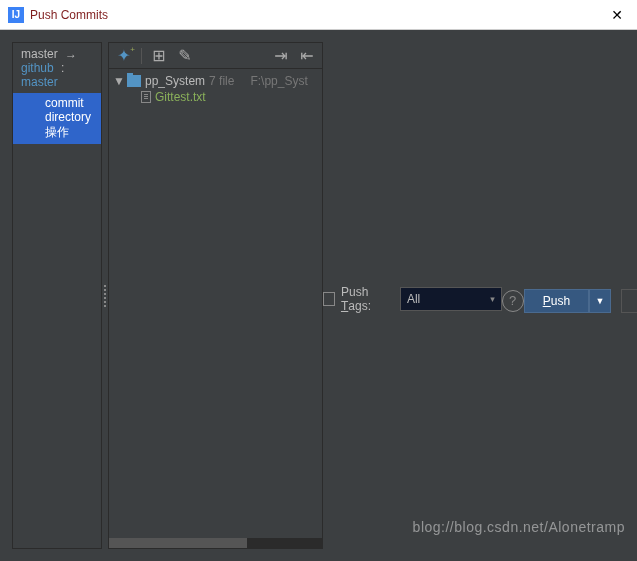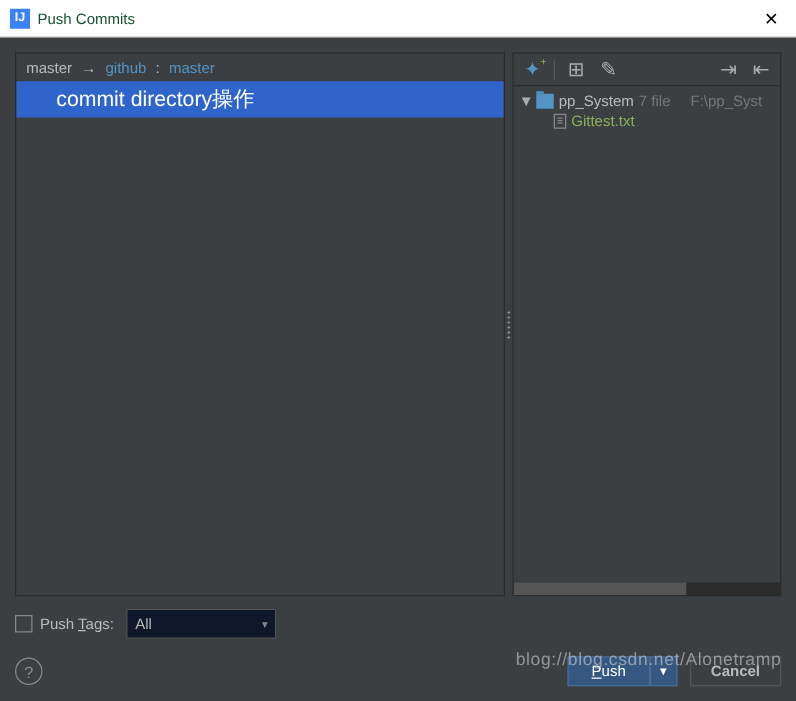--- a/index.html
+++ b/index.html
@@ -1,35 +1,35 @@
 <!DOCTYPE html>
 <html><head>
 <meta charset="utf-8">
 <style>
 * { box-sizing: border-box; margin: 0; padding: 0; font-family: "Segoe UI", Arial, sans-serif; }
 body { background: #fff; width: 637px; height: 561px; overflow: hidden; position: relative; }
 
 .titlebar { height: 30px; background: #fff; border-bottom: 1px solid #ccc; display: flex; align-items: center; padding: 0 8px; }
 .titlebar .app-icon { width: 16px; height: 16px; background: #3b82f6; display: flex; align-items: center; justify-content: center; color: #fff; font-size: 10px; font-weight: bold; margin-right: 6px; }
-.titlebar .title { font-size: 12px; color: #14532d; flex: 1; }
+.titlebar .title { font-size: 12px; color: #7f1d1d; flex: 1; }
 .titlebar .close { width: 40px; height: 30px; display: flex; align-items: center; justify-content: center; font-size: 14px; color: #000; cursor: pointer; margin-right: -8px; }
 
-.dialog-body { background: #3c3f41; height: 531px; padding: 12px; display: flex; flex-direction: column; position: relative; }
+.dialog-body { background: #3c3f41; height: 531px; padding: 12px; display: flex; flex-direction: row; position: relative; }
 
 .panels { flex: 1; display: flex; gap: 0; min-height: 0; }
 
 .left-panel { flex: 1; border: 1px solid #2b2b2b; background: #3c3f41; overflow: hidden; }
 .branch-row { padding: 4px 8px; font-size: 12px; color: #bbb; }
 .branch-row .local { color: #bbb; }
 .branch-row .arrow { color: #bbb; margin: 0 4px; }
 .branch-row .remote { color: #5394c4; }
 .branch-row .colon { color: #bbb; margin: 0 4px; }
 .branch-row .rb { color: #5394c4; }
 
-.commit-row { background: #2f65ca; color: #fff; padding: 3px 10px 3px 32px; font-size: 17px; }
+.commit-row { background: #2f65ca; color: #fff; padding: 3px 10px 3px 32px; font-size: 12px; }
 
 .splitter { width: 6px; cursor: col-resize; display: flex; align-items: center; justify-content: center; }
 .splitter .dots { width: 4px; height: 24px; background-image: radial-gradient(circle, #888 1px, transparent 1px); background-size: 4px 4px; }
 
 .right-panel { width: 215px; border: 1px solid #2b2b2b; background: #3c3f41; display: flex; flex-direction: column; overflow: hidden; }
 .rp-toolbar { height: 26px; display: flex; align-items: center; gap: 8px; padding: 0 6px; border-bottom: 1px solid #2b2b2b; }
 .tb-spacer { flex: 1; }
 .tb-icon { width: 18px; height: 18px; display: flex; align-items: center; justify-content: center; color: #aaa; cursor: pointer; position: relative; }
 .tb-icon.star { color: #5394c4; }
 .tb-icon.star::after { content: "+"; position: absolute; top: -2px; right: -2px; font-size: 8px; color: #9aa85a; }
@@ -43,21 +43,21 @@
 .tree-row .file-icon { width: 10px; height: 12px; border: 1px solid #888; margin-right: 4px; margin-left: 28px; position: relative; }
 .tree-row .file-icon::before { content: ""; position: absolute; top: 2px; left: 2px; right: 2px; height: 1px; background: #888; box-shadow: 0 2px 0 #888, 0 4px 0 #888; }
 .tree-row .name { color: #bbb; }
 .tree-row .count { color: #777; margin-left: 4px; }
 .tree-row .path { color: #777; margin-left: 16px; }
 .tree-row .file-name { color: #8ab05a; }
 
 .hscrollbar { height: 10px; background: #2b2b2b; position: relative; }
 .hscrollbar .thumb { position: absolute; left: 0; top: 0; width: 65%; height: 100%; background: #555; }
 
-.bottom-row { display: flex; align-items: center; padding: 10px 0 4px 0; text-align: center; }
+.bottom-row { display: flex; align-items: center; padding: 10px 0 4px 0; }
 .checkbox { width: 14px; height: 14px; border: 1px solid #888; background: #3c3f41; margin-right: 6px; }
 .cb-label { font-size: 12px; color: #bbb; margin-right: 10px; }
 .cb-label .ul { text-decoration: underline; }
 .select { width: 120px; height: 24px; border: 1px solid #555; background: #0f172a; color: #bbb; font-size: 12px; padding: 0 6px; display: flex; align-items: center; justify-content: space-between; }
 .select .chev { font-size: 9px; color: #888; }
 
 .footer { display: flex; align-items: center; padding-top: 10px; }
 .help { width: 22px; height: 22px; border: 1.5px solid #888; border-radius: 50%; color: #888; font-size: 13px; display: flex; align-items: center; justify-content: center; cursor: pointer; }
 .footer .spacer { flex: 1; }
 .btn-group { display: flex; }

